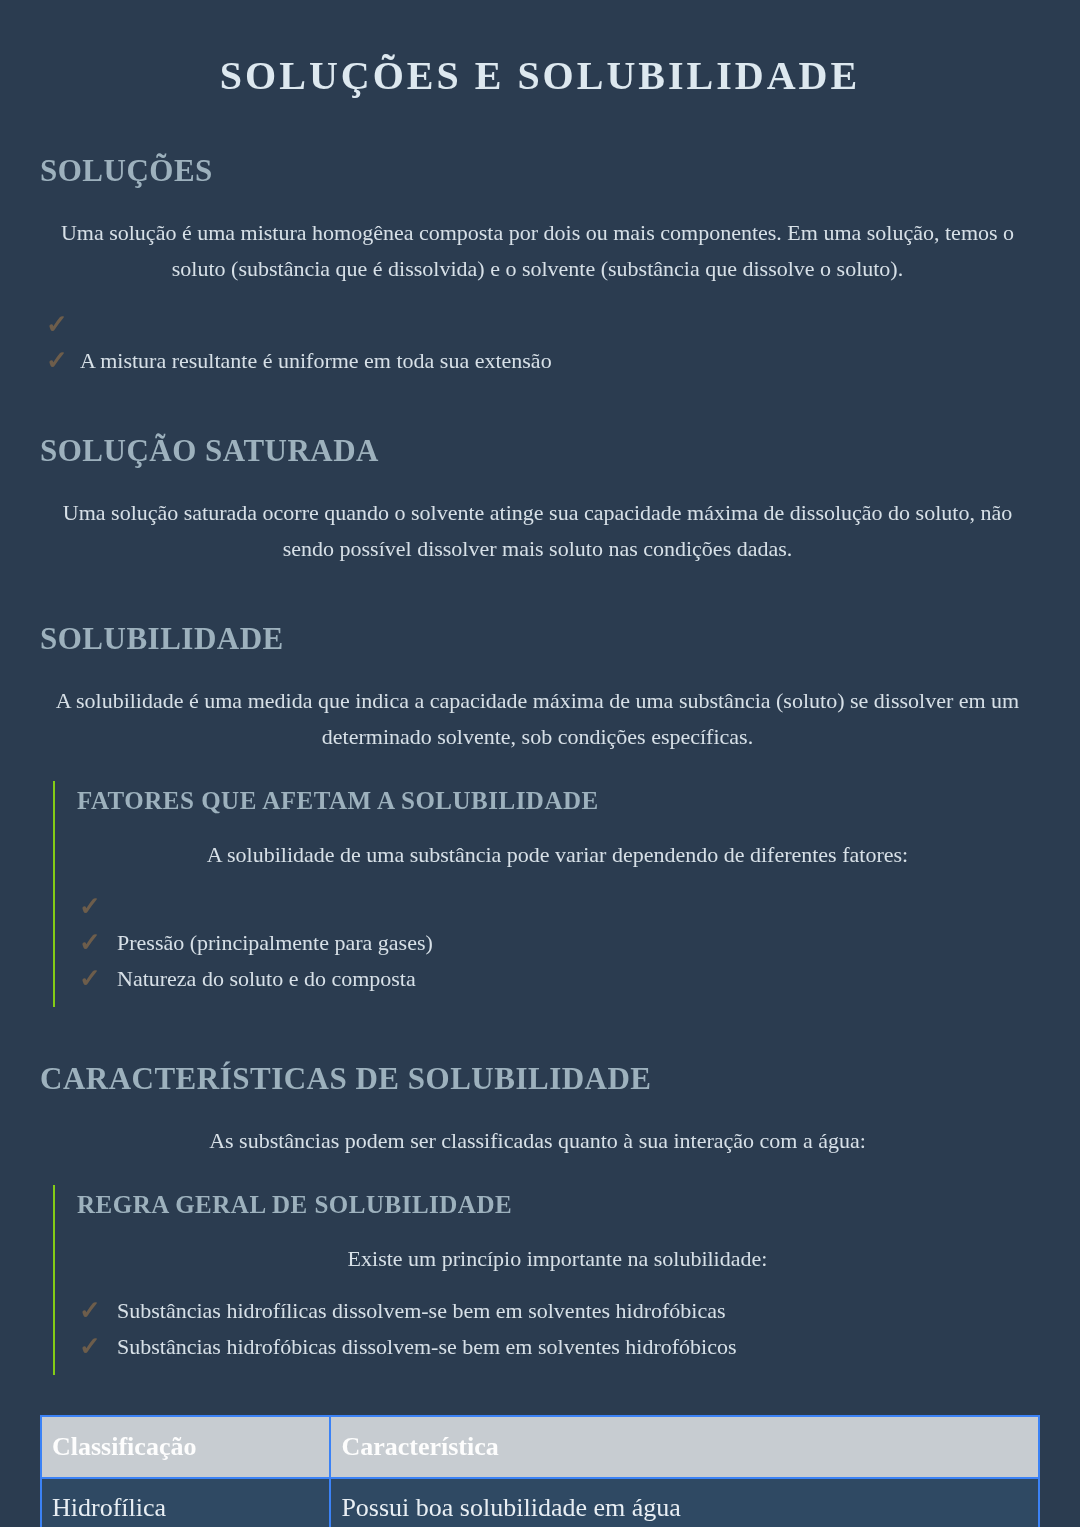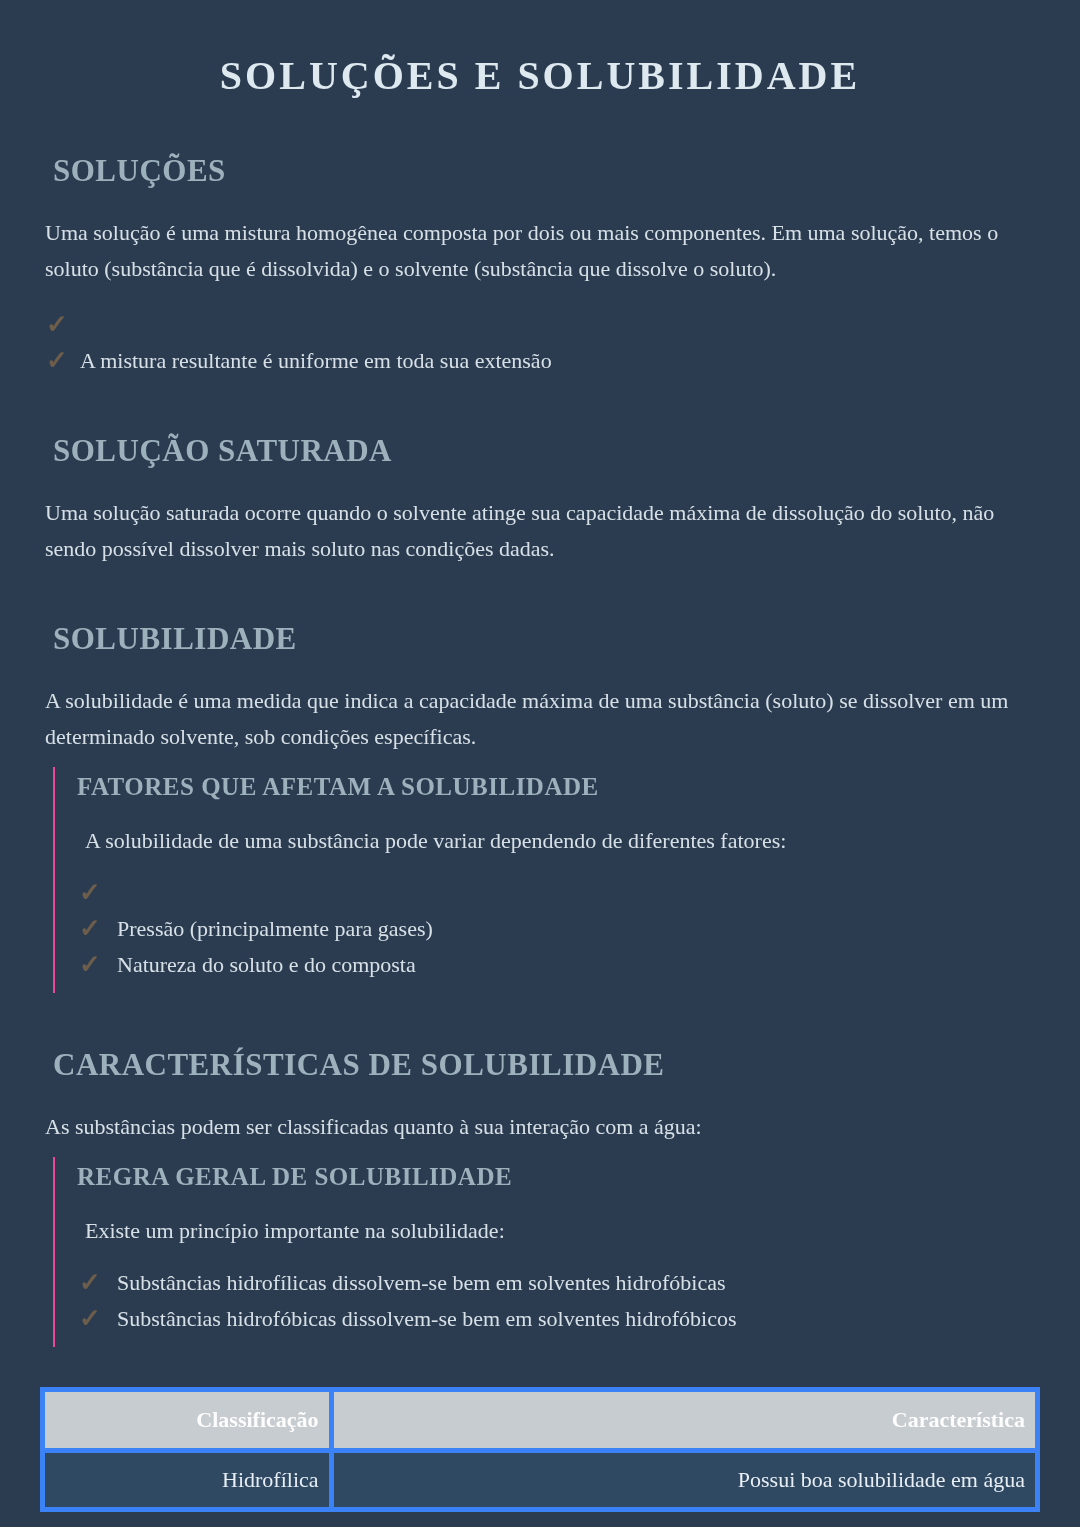--- a/index.html
+++ b/index.html
@@ -23,35 +23,36 @@
   .doc-title {
     margin: 0;
     padding-top: 52px;
     text-align: center;
     font-size: 40px;
     font-weight: 700;
     letter-spacing: 3px;
     color: #dde8ef;
   }
   h2.section-heading {
-    margin: 13px;
+    margin: 0;
     margin-top: 54px;
     font-size: 31px;
     font-weight: 700;
     letter-spacing: 0.5px;
     color: #9db1bd;
   }
   .para {
     margin: 0;
     margin-top: 26px;
     padding-left: 5px;
     padding-right: 10px;
     font-size: 22px;
     line-height: 36px;
     color: #d7e0e7;
+    text-align: center;
   }
   .checklist {
     margin-top: 20px;
   }
   .check-item {
     display: flex;
     align-items: flex-start;
     line-height: 36px;
   }
   .check-item .check-glyph {
@@ -61,23 +62,23 @@
     box-sizing: border-box;
     font-size: 26px;
     font-weight: 700;
     color: #6d5d4b;
   }
   .check-item .check-text {
     font-size: 22px;
     color: #d7e0e7;
   }
   .sub-block {
-    margin-top: 12px;
+    margin-top: 26px;
     margin-left: 13px;
-    border-left: 2px solid #ec4899;
+    border-left: 2px solid #84cc16;
     padding-left: 22px;
     padding-top: 6px;
     padding-bottom: 10px;
   }
   .sub-block h3.sub-heading {
     margin: 0;
     font-size: 25px;
     font-weight: 700;
     color: #9db1bd;
     letter-spacing: 0.5px;
@@ -94,24 +95,24 @@
   }
   table.classification-table {
     width: 1000px;
     margin: 40px 40px 0 40px;
     border-collapse: collapse;
     border: 2px solid #b3bac2;
     table-layout: fixed;
   }
   .classification-table th,
   .classification-table td {
-    border: 5px solid #3b82f6;
-    text-align: right;
+    border: 2px solid #3b82f6;
+    text-align: left;
     padding: 14px 10px;
-    font-size: 22px;
+    font-size: 26px;
   }
   .classification-table th {
     background: #c7ccd1;
     color: #fdfdfd;
     font-weight: 700;
     padding: 15px 10px;
   }
   .classification-table col.col-class { width: 29%; }
   .classification-table td {
     color: #e8eef3;

